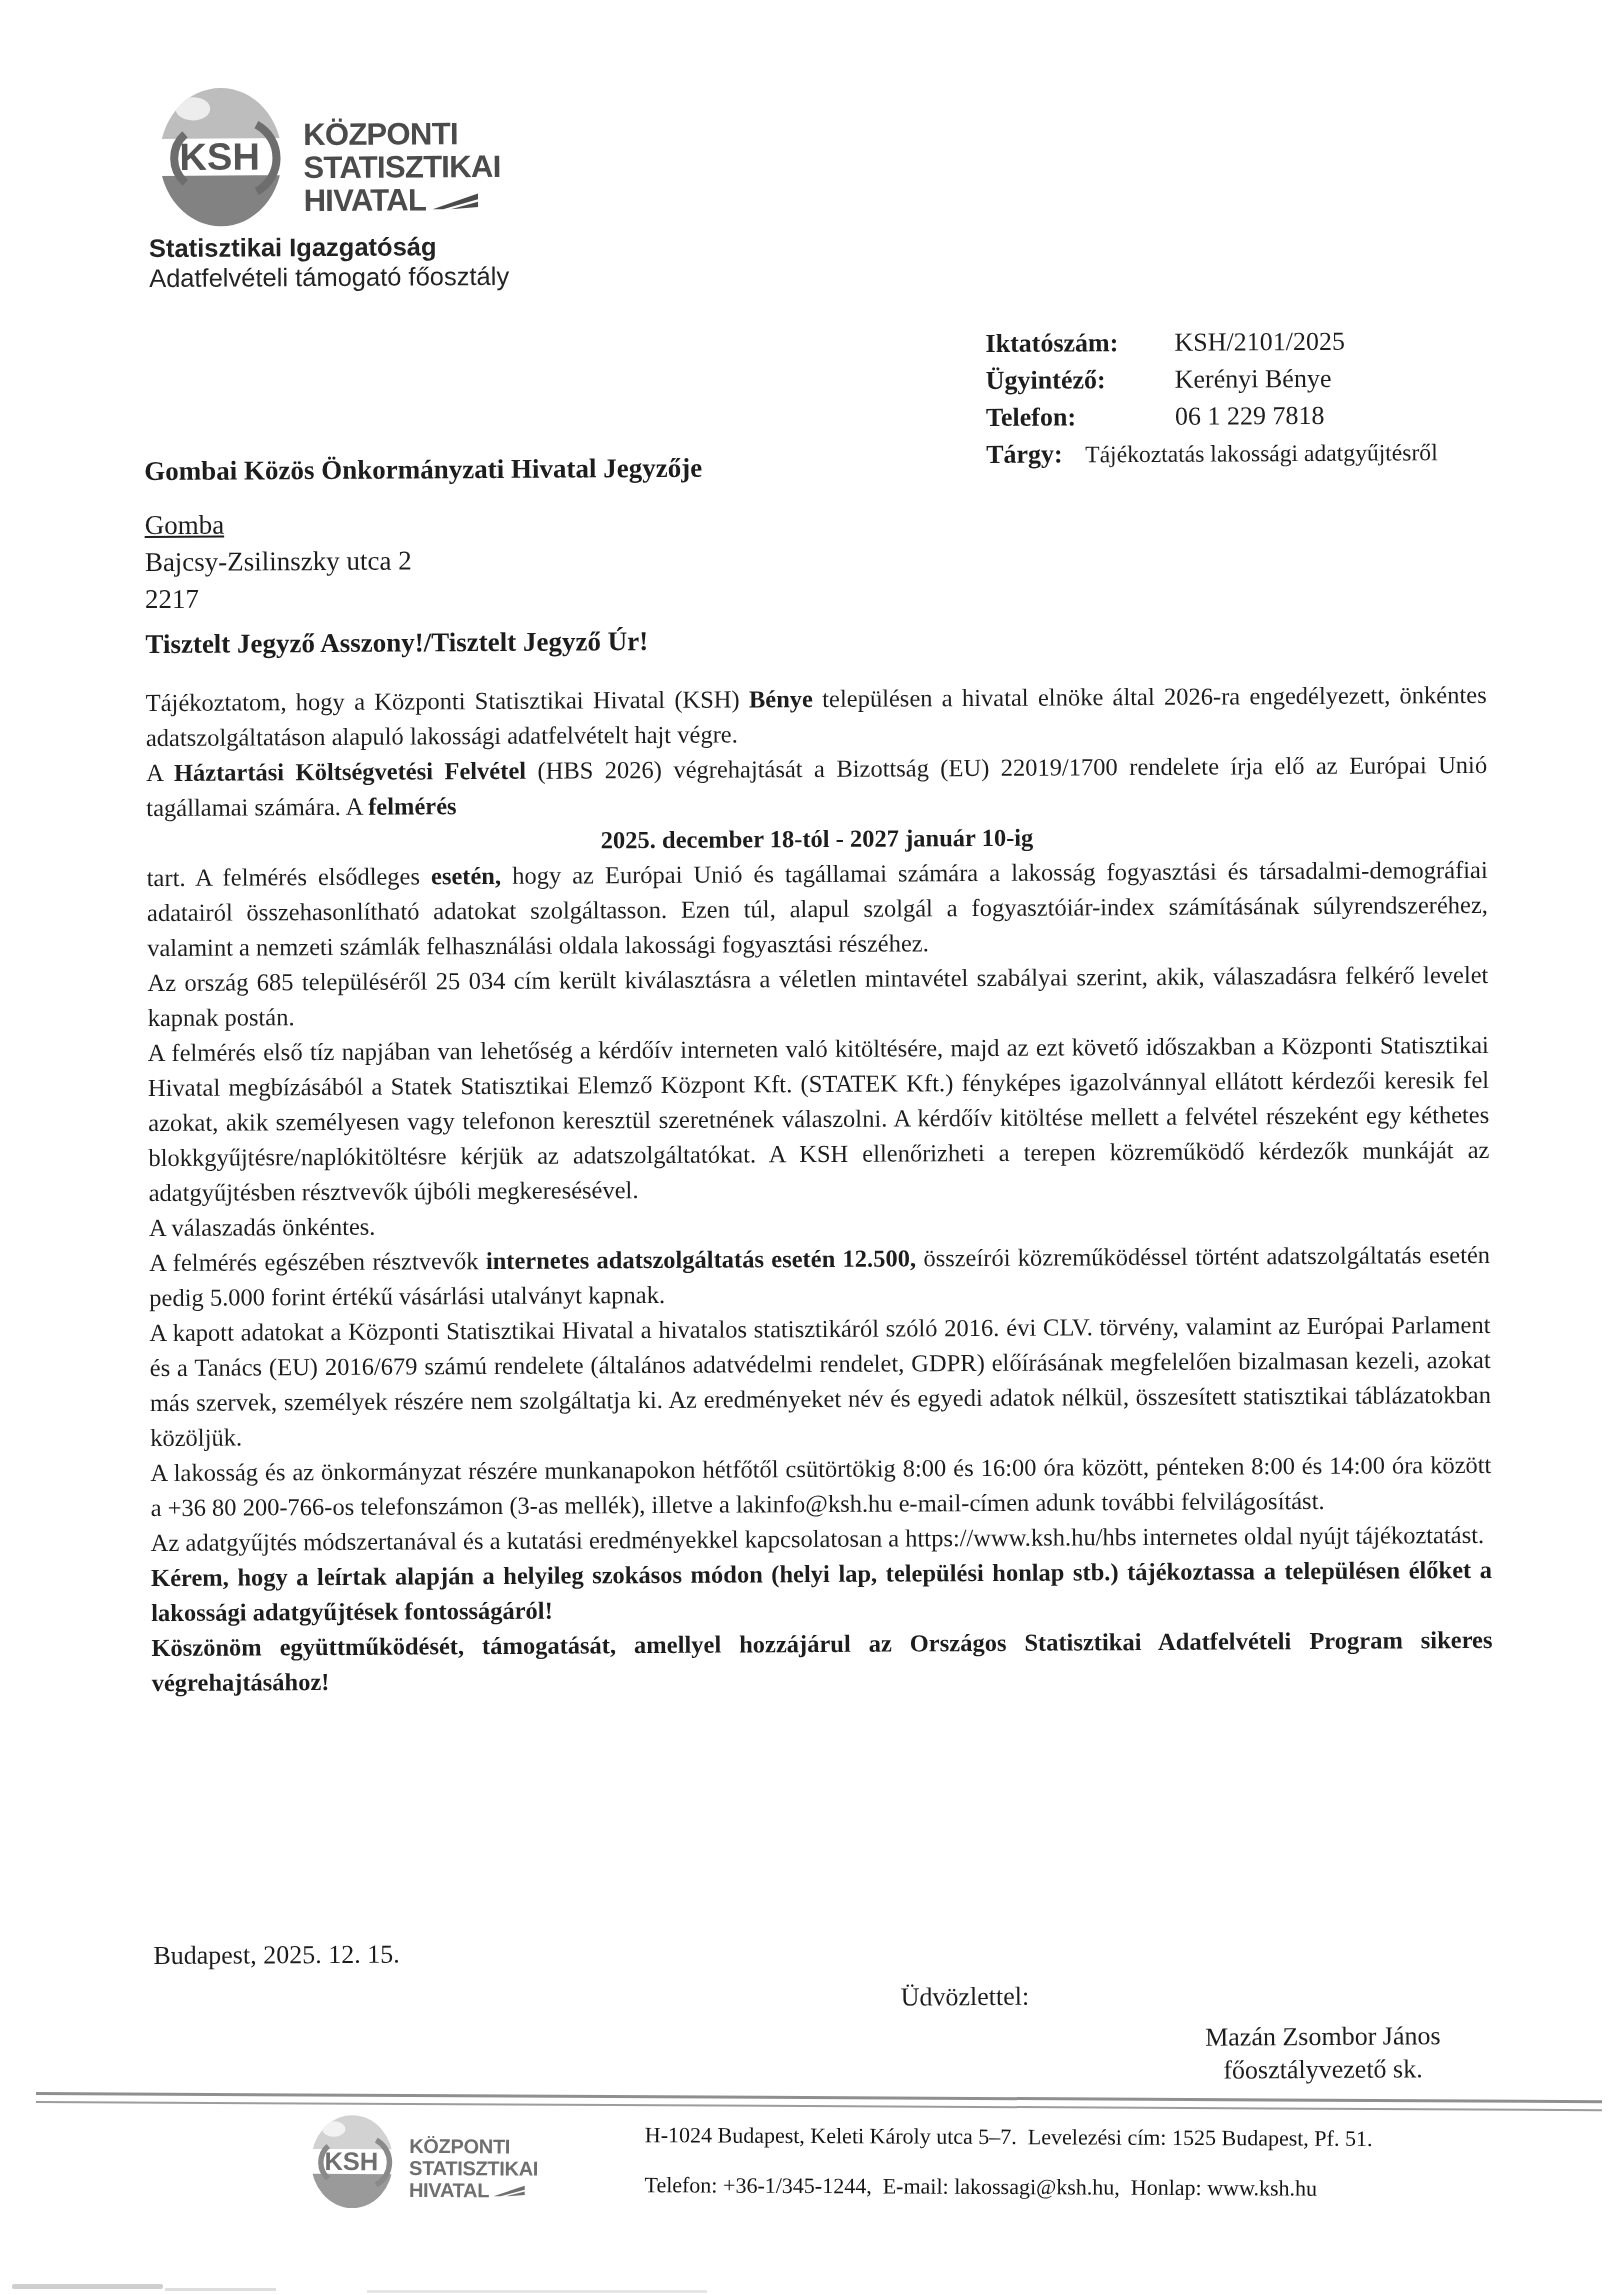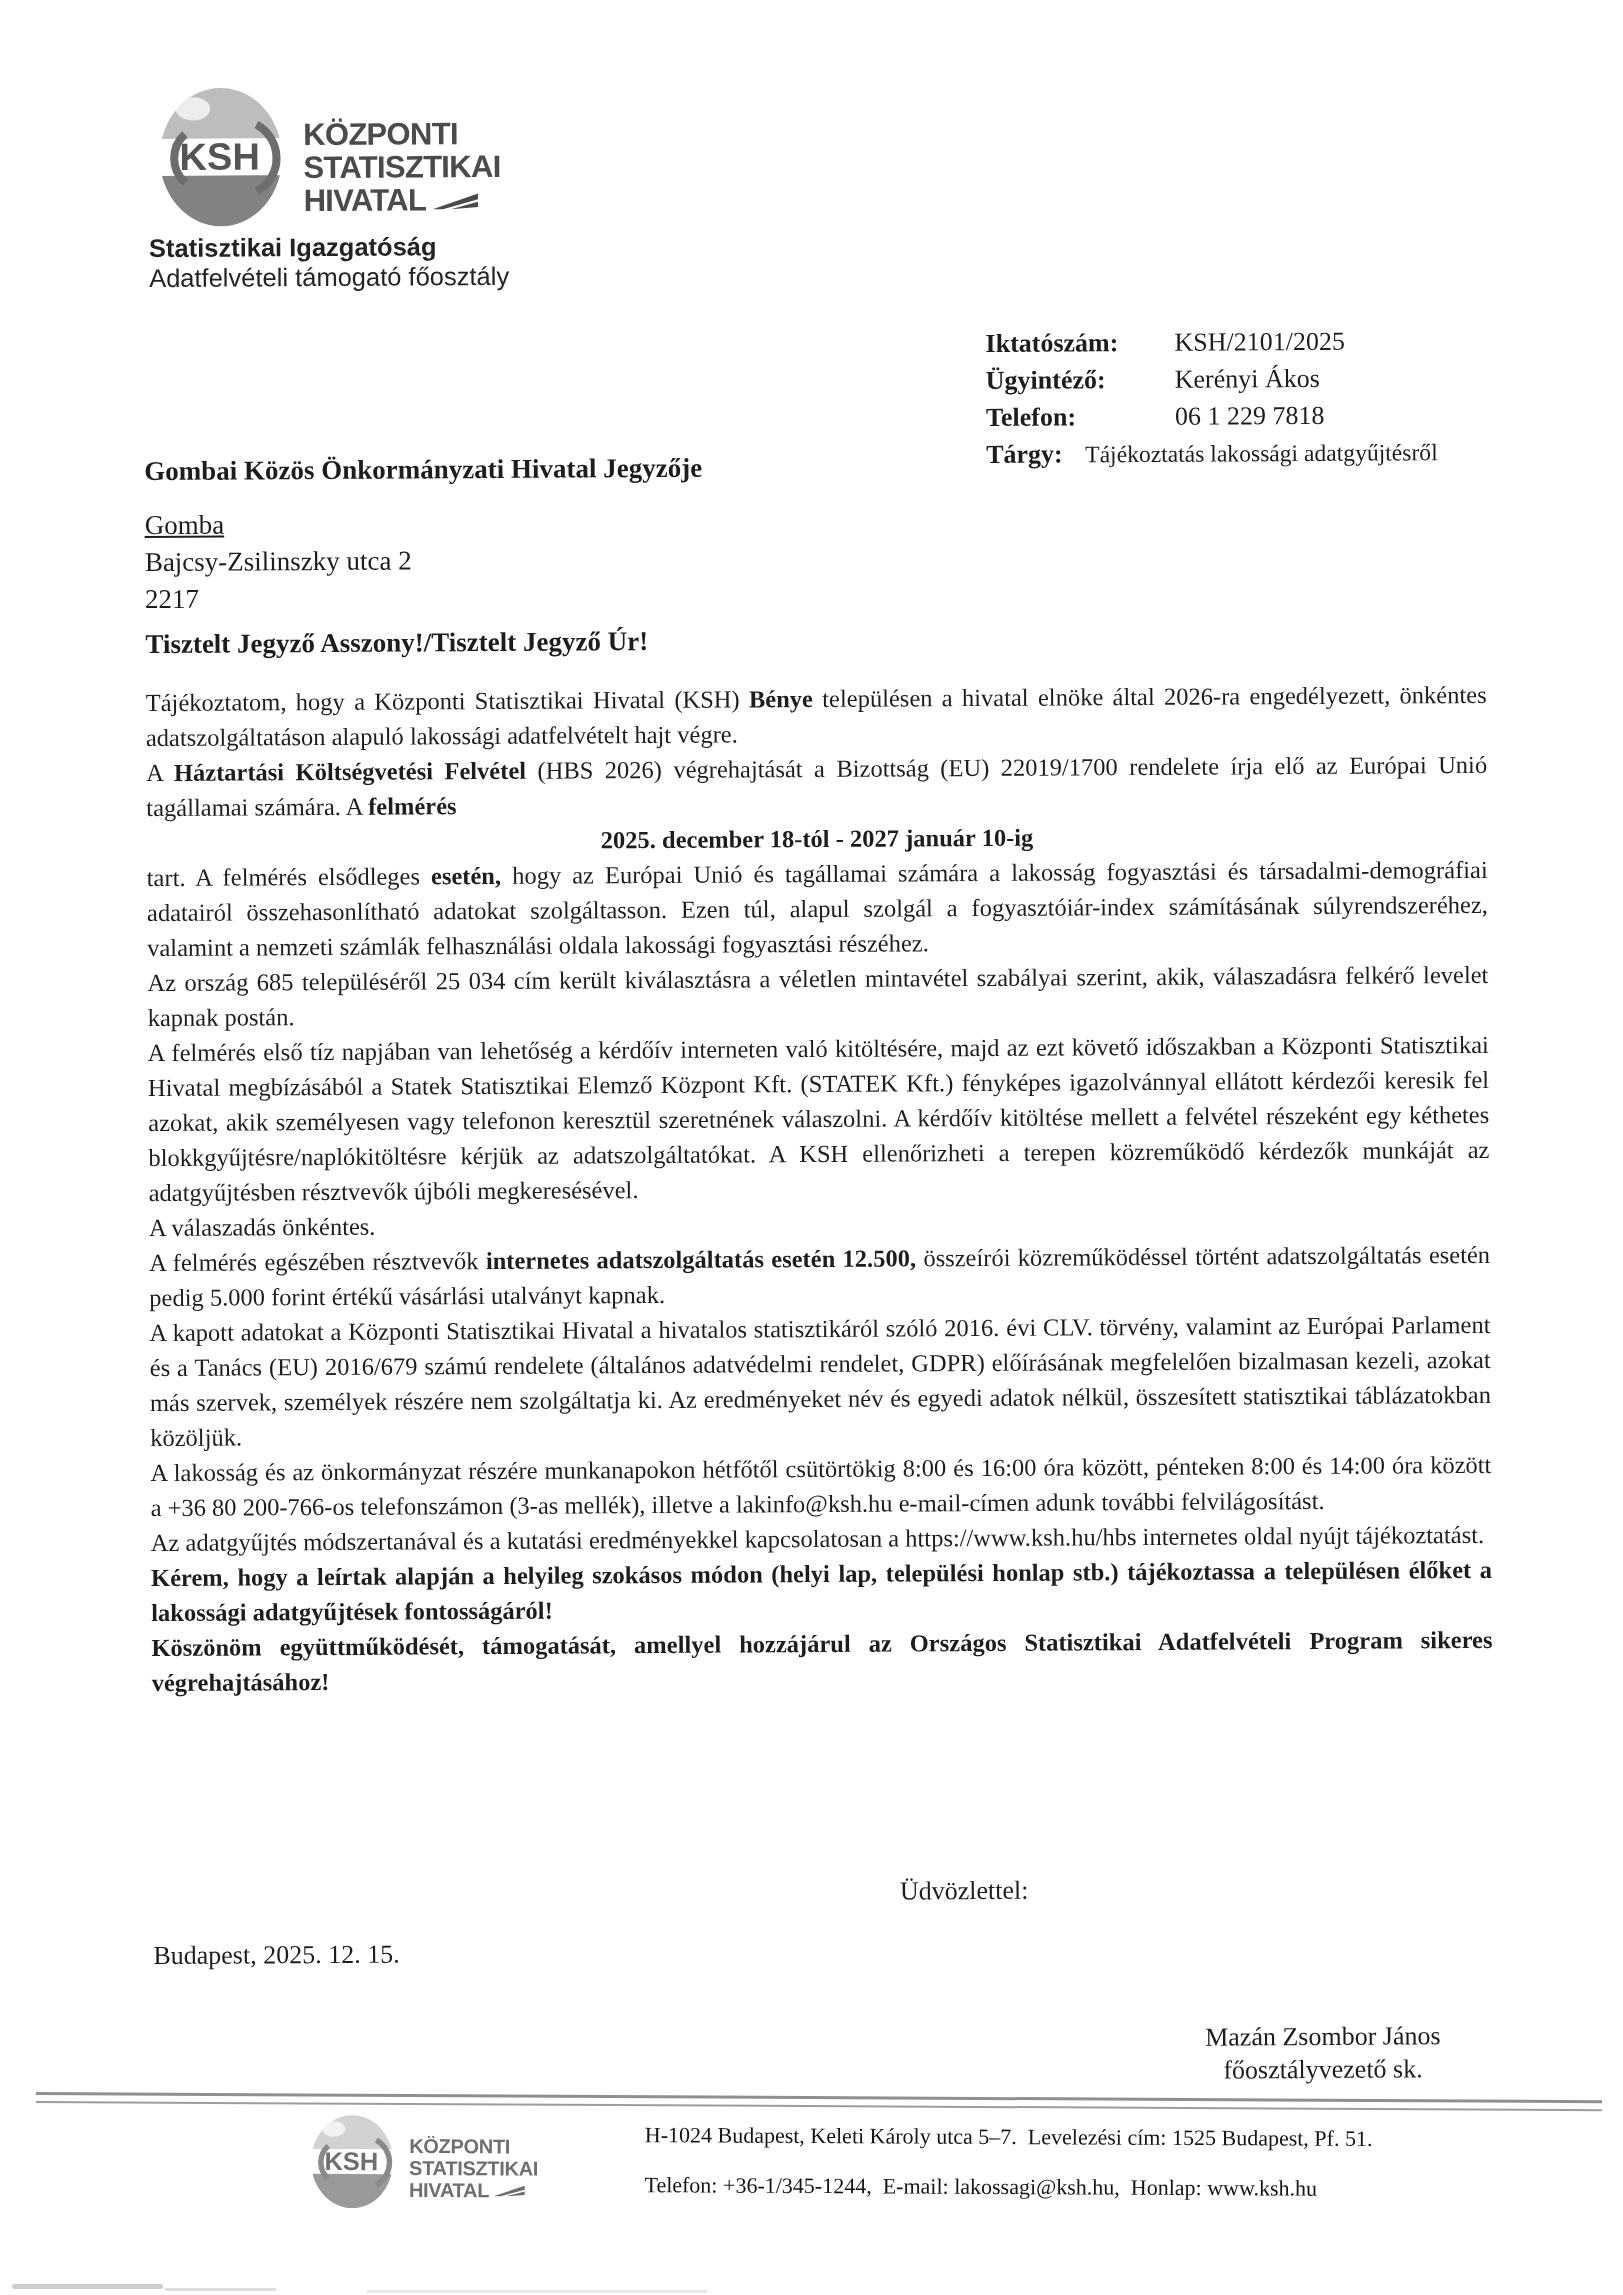--- a/index.html
+++ b/index.html
@@ -42,21 +42,21 @@
   .daterange{margin-top:22px;margin-bottom:22px;text-align:center;font-weight:bold;}
   .mt-p4{margin-top:23.6px;}
   .mt-p5{margin-top:13px;}
   .mt-p6{margin-top:25px;}
   .mt-p7{margin-top:25px;}
   .mt-p8{margin-top:19.6px;}
   .boldpara{font-weight:bold;}
   .mt-p9{margin-top:25px;}
 
   .dateline{position:absolute;top:1937px;left:143px;font-size:26px;}
-  .closing{position:absolute;top:1877px;left:890px;font-size:26px;}
+  .closing{position:absolute;top:1983px;left:890px;font-size:26px;}
   .signer{position:absolute;top:2023px;left:1145px;width:334px;text-align:center;
           font-size:26px;line-height:33px;}
 
   
   .footerwrap{position:absolute;inset:0;transform:rotate(0.3deg);transform-origin:39px 2095px;}
   .rule{position:absolute;top:2092px;left:36px;width:1566px;height:5.9px;
         border-top:3.3px solid #8f8f8f;border-bottom:2px solid #9c9c9c;}
   .flogo{position:absolute;top:2112px;left:306px;display:flex;gap:10.5px;}
   .flogo .egg{width:93px;height:96px;}
   .forgname{margin-top:21px;font-family:"Liberation Sans",sans-serif;font-weight:bold;
@@ -107,21 +107,21 @@
       <div>Adatfelvételi támogató főosztály</div>
     </div>
 
     <div class="meta">
       <div class="meta-row">
         <span class="meta-label">Iktatószám:</span>
         <span class="meta-value">KSH/2101/2025</span>
       </div>
       <div class="meta-row">
         <span class="meta-label">Ügyintéző:</span>
-        <span class="meta-value">Kerényi Ákos</span>
+        <span class="meta-value">Kerényi Bénye</span>
       </div>
       <div class="meta-row">
         <span class="meta-label">Telefon:</span>
         <span class="meta-value">06 1 229 7818</span>
       </div>
       <div class="meta-row targy">
         <span class="meta-label">Tárgy:</span>
         <span class="meta-value">Tájékoztatás lakossági adatgyűjtésről</span>
       </div>
     </div>

